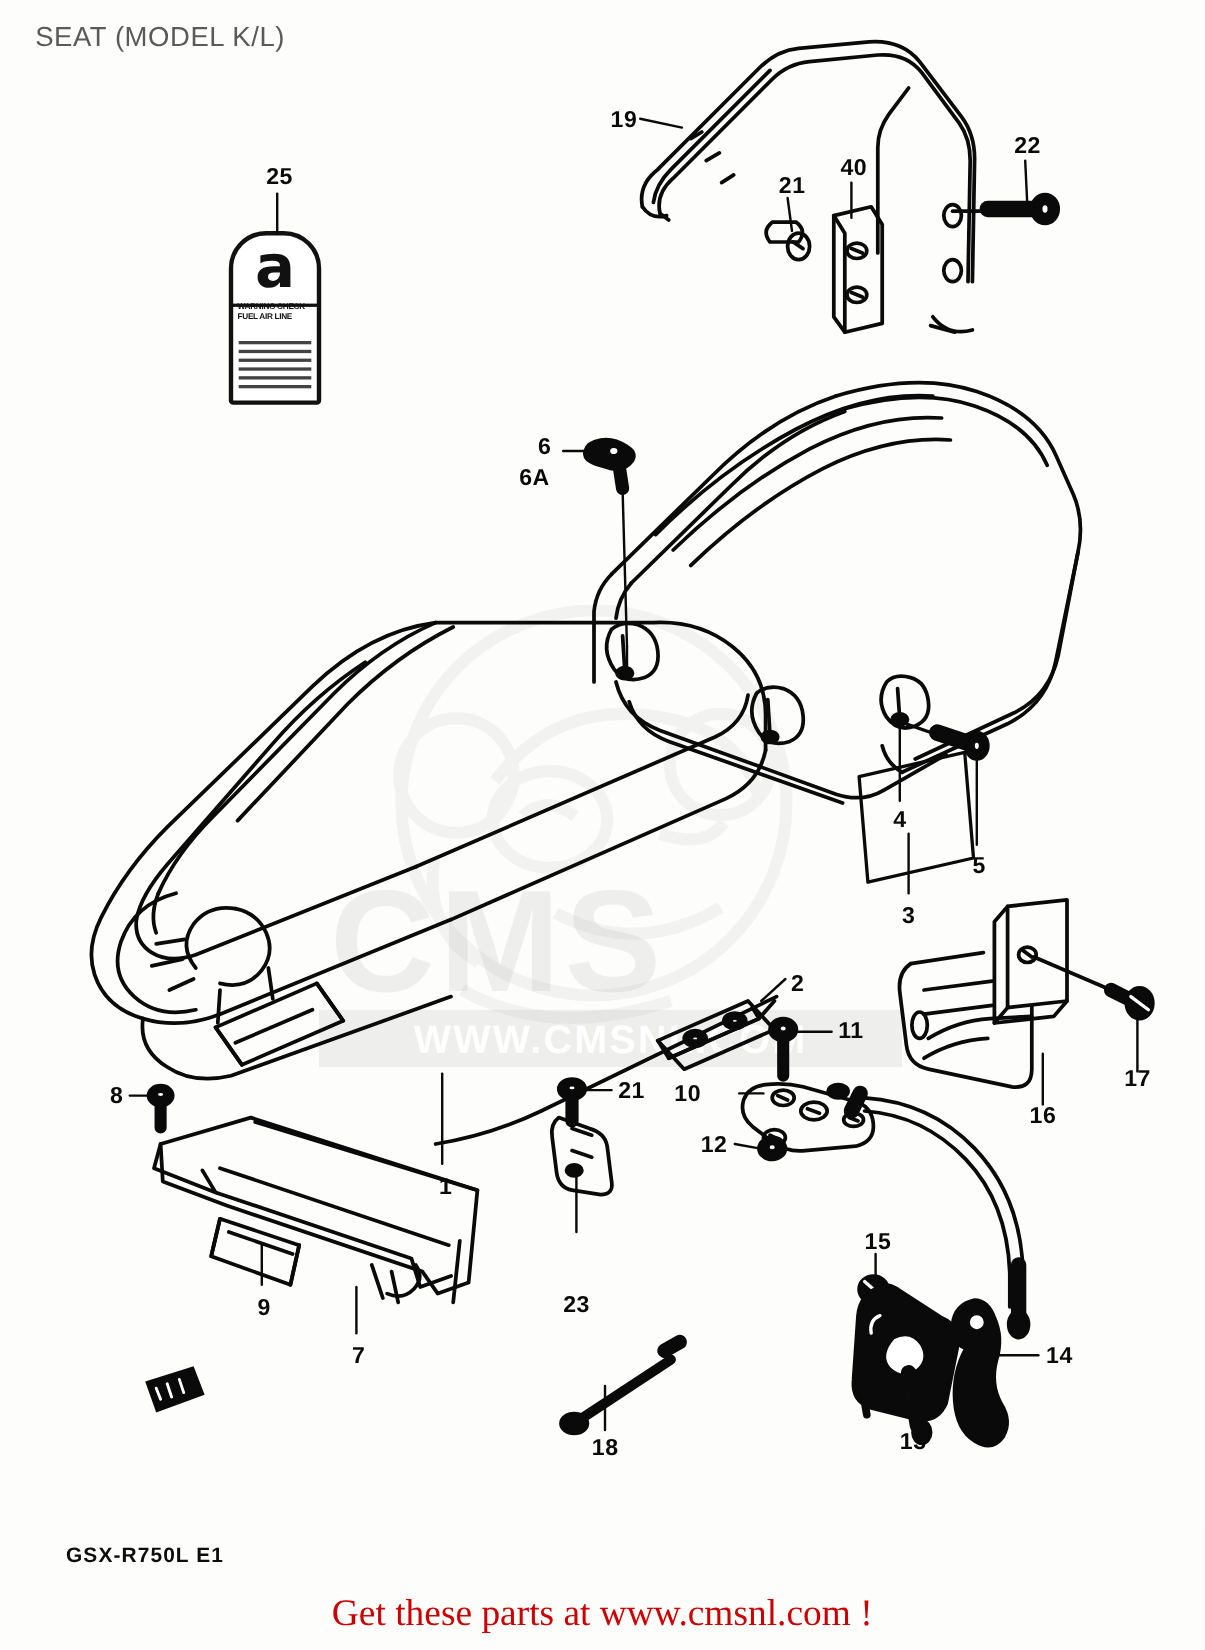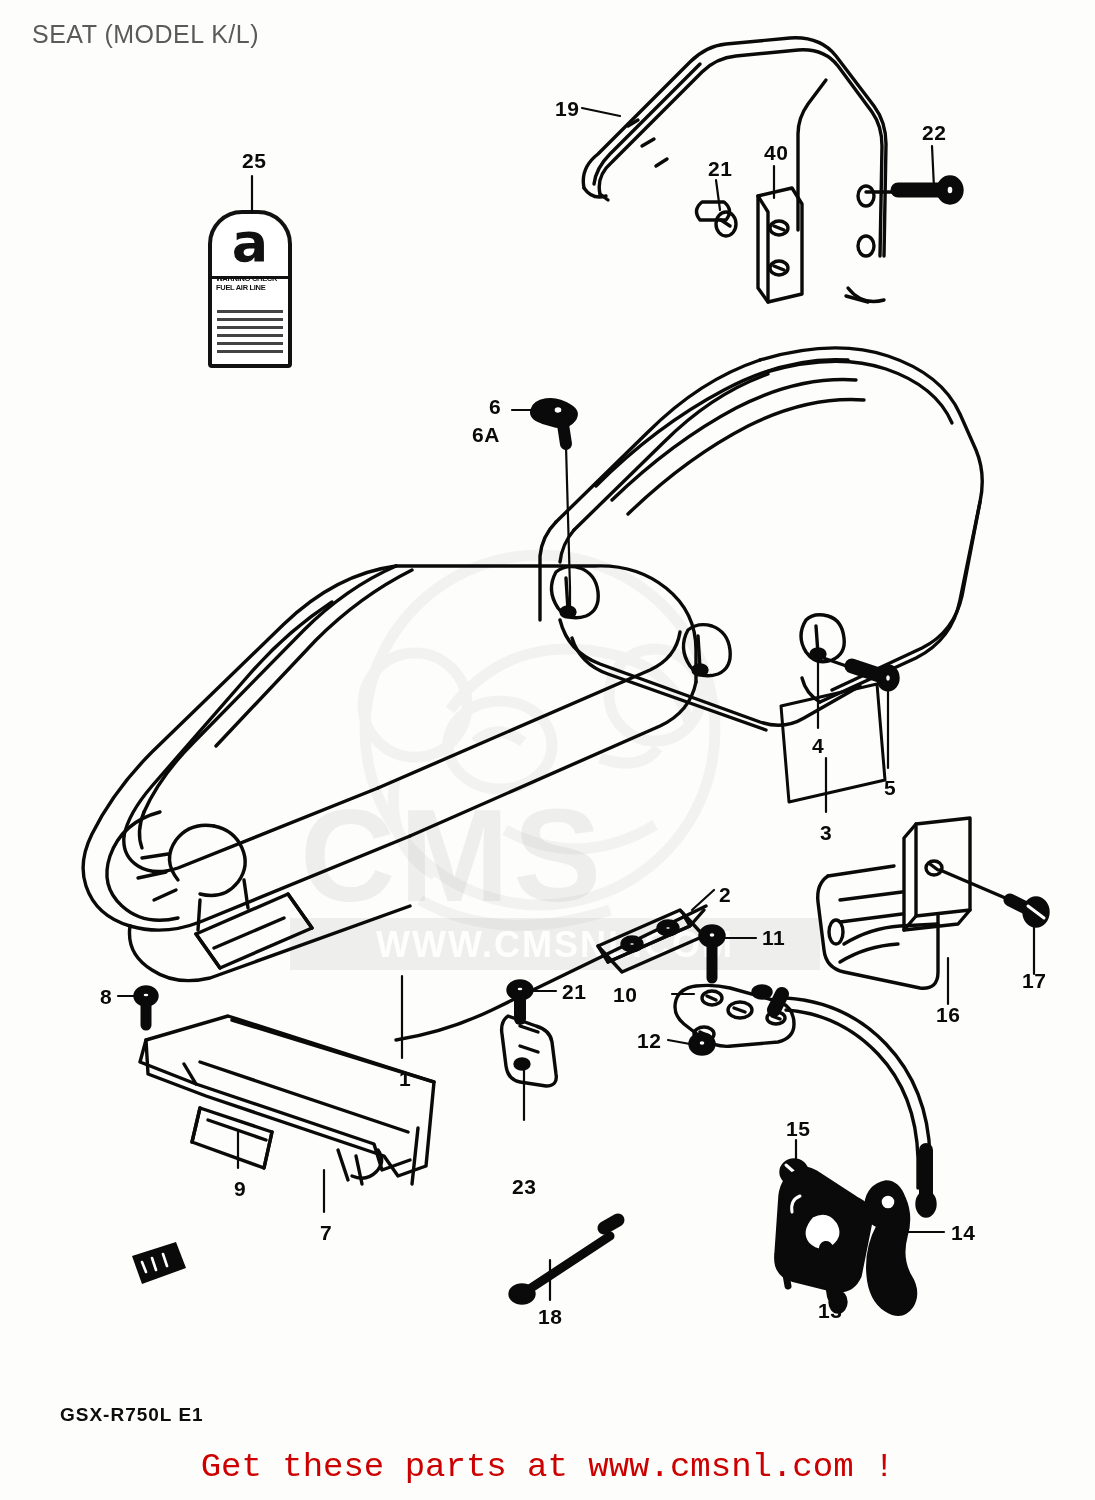--- a/index.html
+++ b/index.html
@@ -45,21 +45,21 @@
 
   
   #footer-cta {
     position: absolute;
     left: 0;
     top: 1448px;
     width: 1095px;
     text-align: center;
     font-size: 34px;
     color: #cc0000;
-    font-family: Liberation Mono, monospace;
+    font-family: Liberation Serif, serif;
     white-space: nowrap;
   }
 
   
   #art {
     position: absolute;
     left: 0;
     top: 0;
     width: 1095px;
     height: 1500px;

